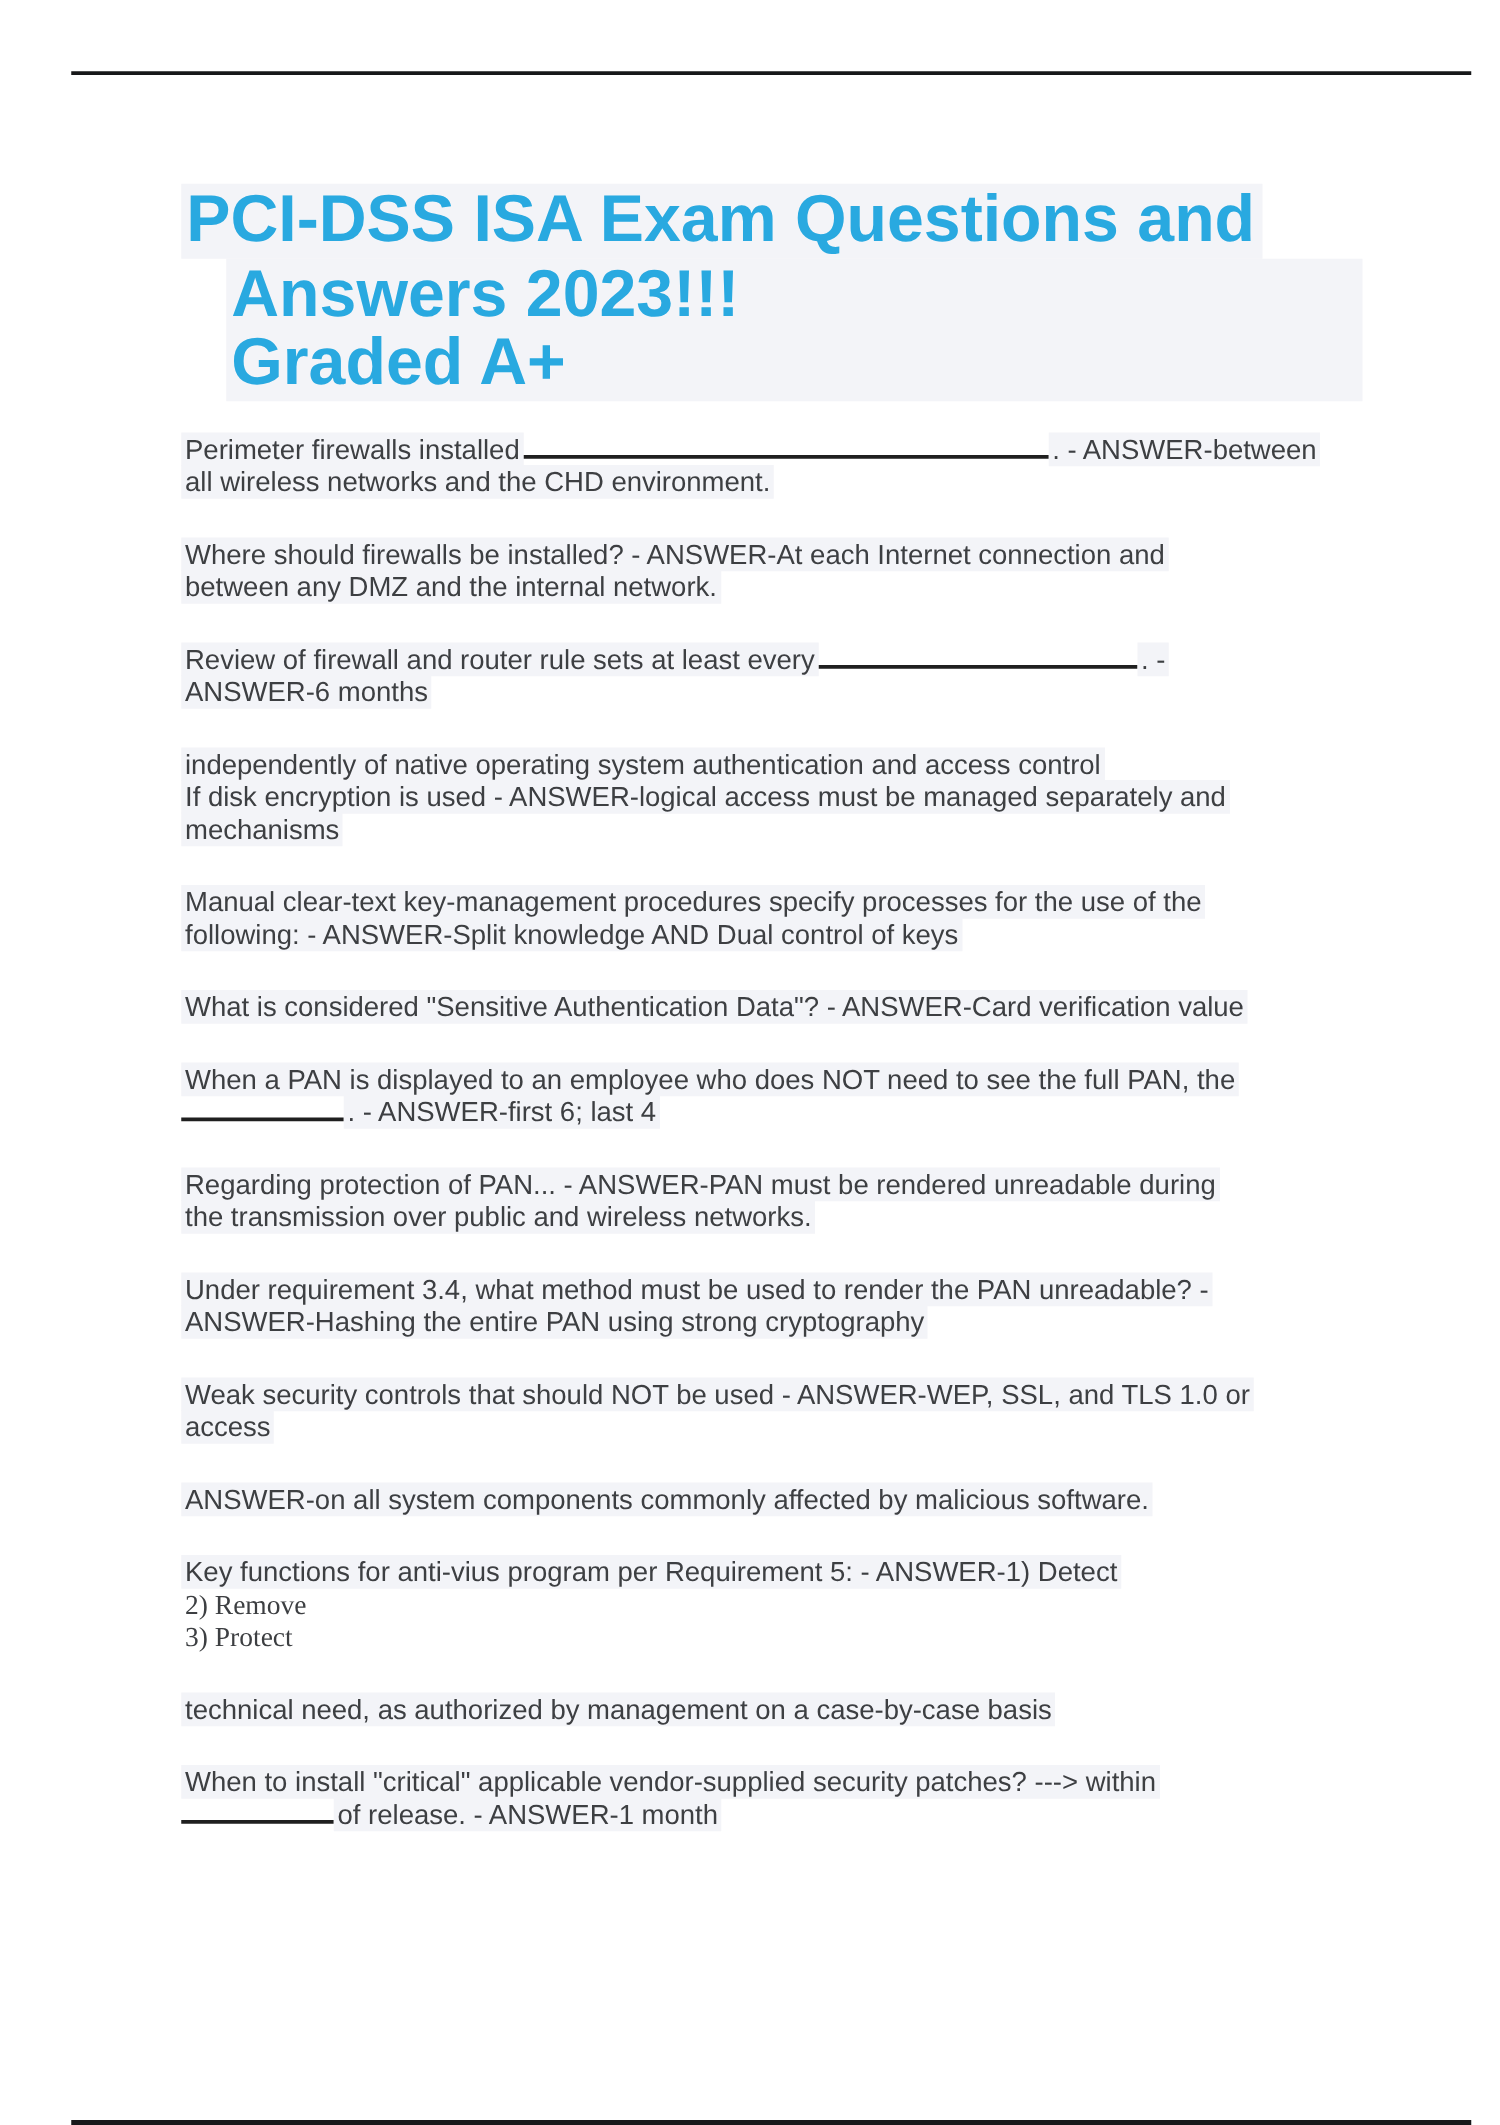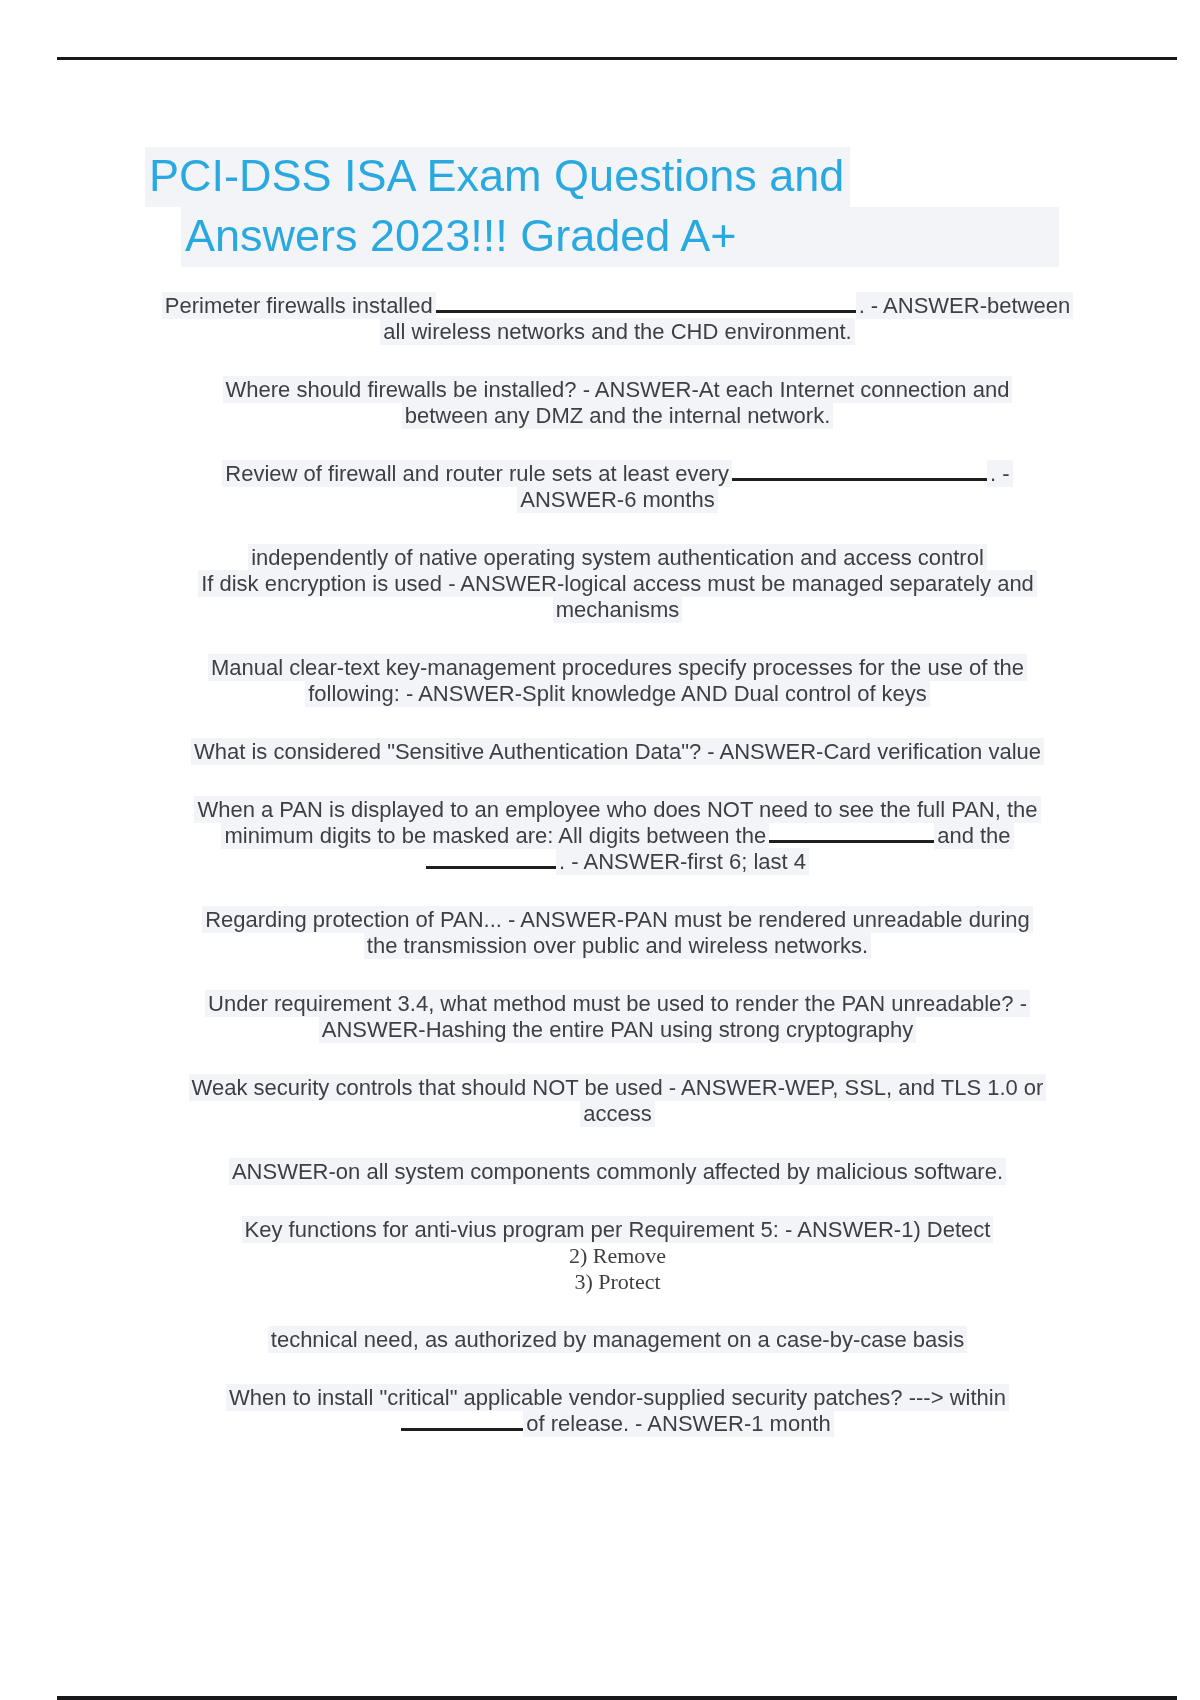--- a/index.html
+++ b/index.html
@@ -29,42 +29,42 @@
   .rule-bottom { top: 1696px; height: 4px; }
 
   .content {
     position: absolute;
     left: 145px;
     top: 147px;
     width: 945px;
   }
 
   .title {
-    font-size: 45px;
-    font-weight: normal;
+    font-size: 53px;
+    font-weight: bold;
     line-height: 54px;
     color: var(--accent);
     letter-spacing: 0px;
     margin: 0 0 26px 0;
   }
   .title .t-line { display: block; }
   .title .hl {
     background: var(--highlight);
     padding: 2px 6px 4px 4px;
     display: inline-block;
   }
   .title .t-line:nth-child(2) .hl { padding-right: 322px; margin-left: 36px; }
 
   .para {
     margin: 0 0 32px 0;
     font-size: 22px;
     line-height: 26px;
     color: var(--body-text);
   }
-  .line { display: block; white-space: nowrap; text-align: center; }
+  .line { display: block; white-space: nowrap; }
   .txt {
     background: var(--highlight);
     padding: 1px 3px;
   }
   .txt.nohl { background: transparent; font-family: Liberation Serif, serif; }
   .blank {
     display: inline-block;
     height: 19px;
     border-bottom: 3px solid var(--blank);
     vertical-align: baseline;
@@ -102,21 +102,20 @@
         </div>
         <div class="para">
           <div class="line"><span class="txt">Manual clear-text key-management procedures specify processes for the use of the</span></div>
           <div class="line"><span class="txt">following: - ANSWER-Split knowledge AND Dual control of keys</span></div>
         </div>
         <div class="para">
           <div class="line"><span class="txt">What is considered "Sensitive Authentication Data"? - ANSWER-Card verification value</span></div>
         </div>
         <div class="para">
           <div class="line"><span class="txt">When a PAN is displayed to an employee who does NOT need to see the full PAN, the</span></div>
-          <div class="line"><span class="txt">minimum digits to be masked are: All digits between the</span><span class="blank" style="width: 165px;"></span><span class="txt">and the</span></div>
           <div class="line"><span class="blank" style="width: 130px;"></span><span class="txt">. - ANSWER-first 6; last 4</span></div>
         </div>
         <div class="para">
           <div class="line"><span class="txt">Regarding protection of PAN... - ANSWER-PAN must be rendered unreadable during</span></div>
           <div class="line"><span class="txt">the transmission over public and wireless networks.</span></div>
         </div>
         <div class="para">
           <div class="line"><span class="txt">Under requirement 3.4, what method must be used to render the PAN unreadable? -</span></div>
           <div class="line"><span class="txt">ANSWER-Hashing the entire PAN using strong cryptography</span></div>
         </div>

